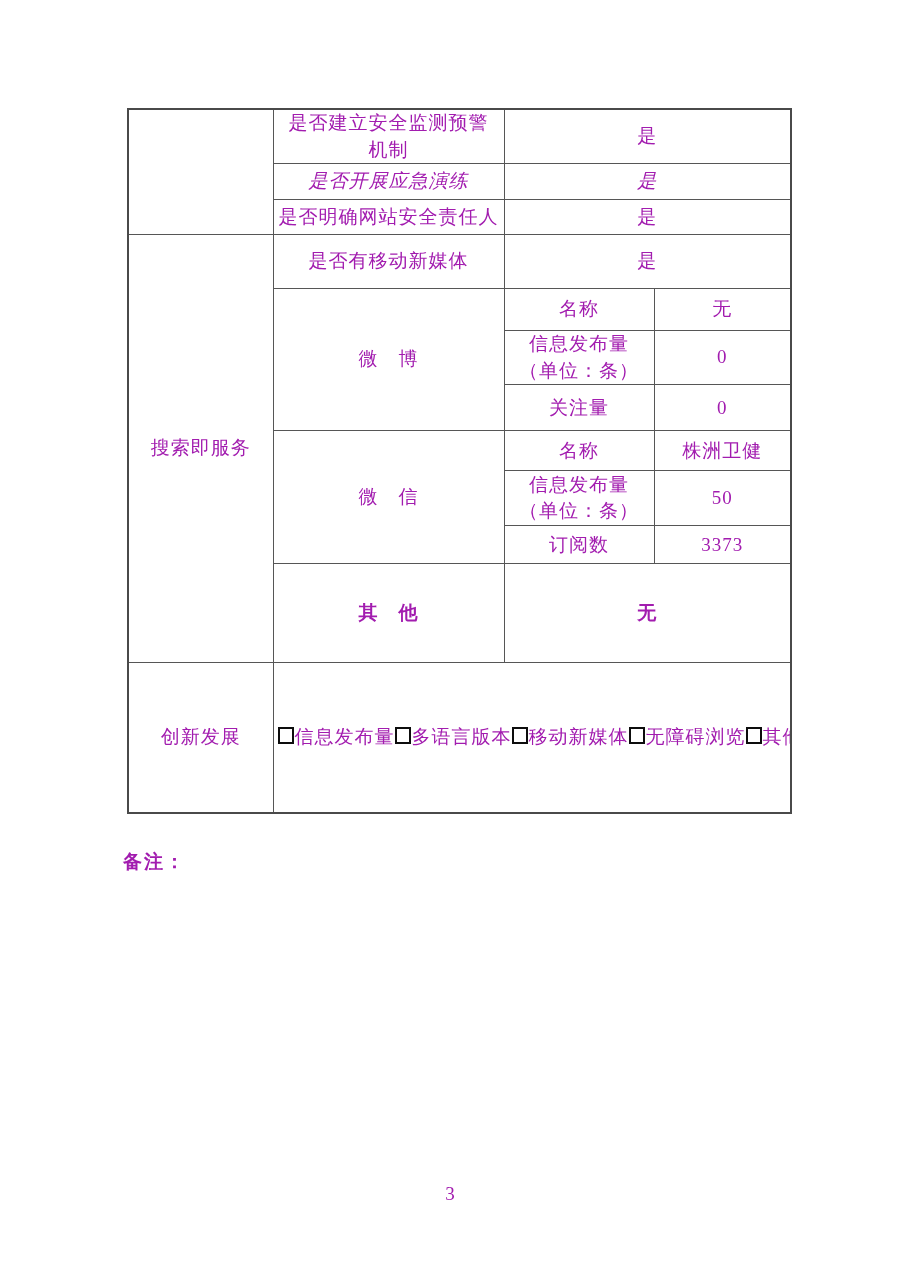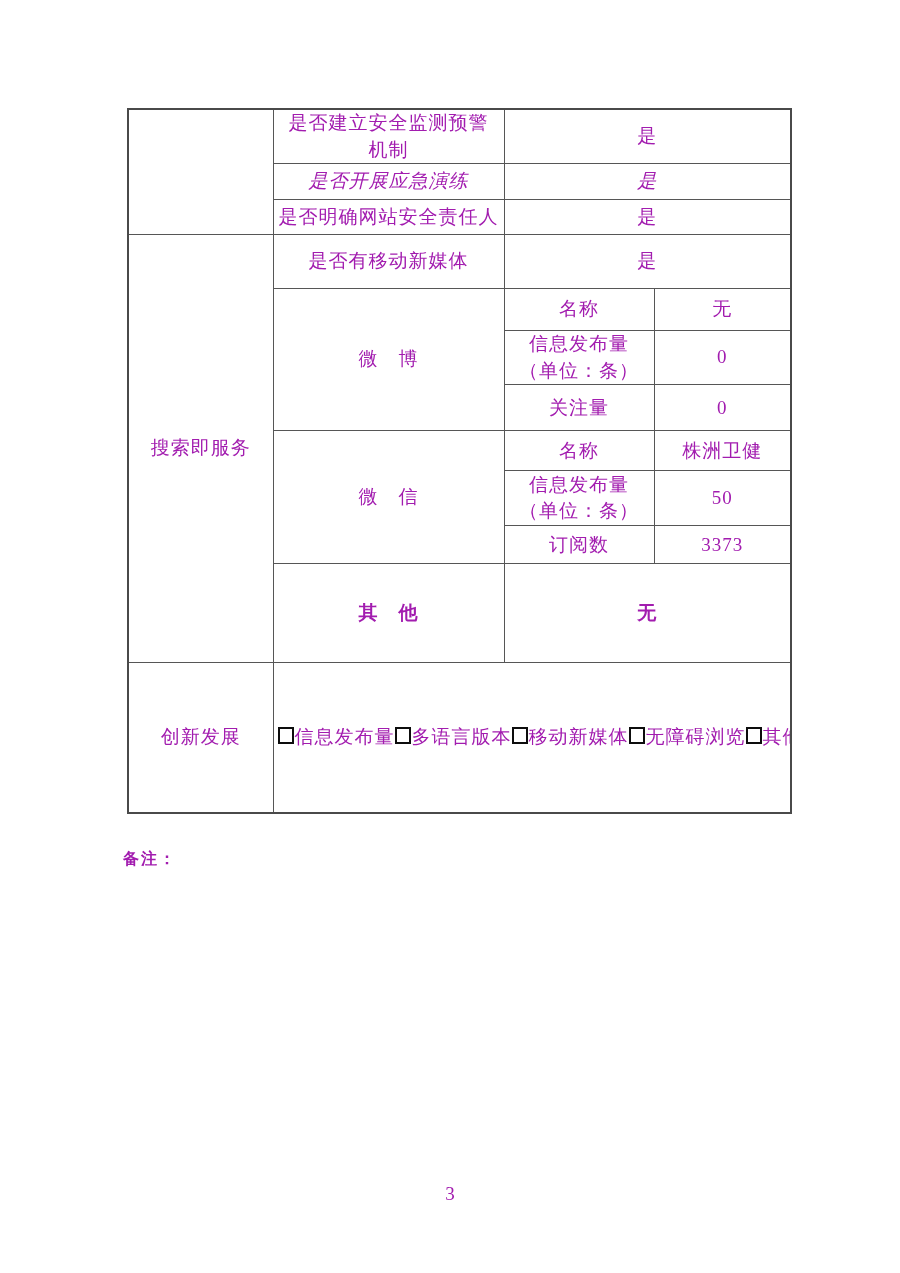--- a/index.html
+++ b/index.html
@@ -50,21 +50,21 @@
     width: 12px;
     height: 13px;
     border: 2.5px solid #0d0d0d;
     margin: 0 1px -1px 0;
     background: #ffffff;
   }
   .notes {
     position: absolute;
     left: 123px;
     top: 849px;
-    font-size: 16px;
+    font-size: 19px;
     font-weight: bold;
     letter-spacing: 2px;
   }
   .page-number {
     position: absolute;
     top: 1183px;
     left: 0;
     width: 100%;
     text-align: center;
     font-size: 19px;

